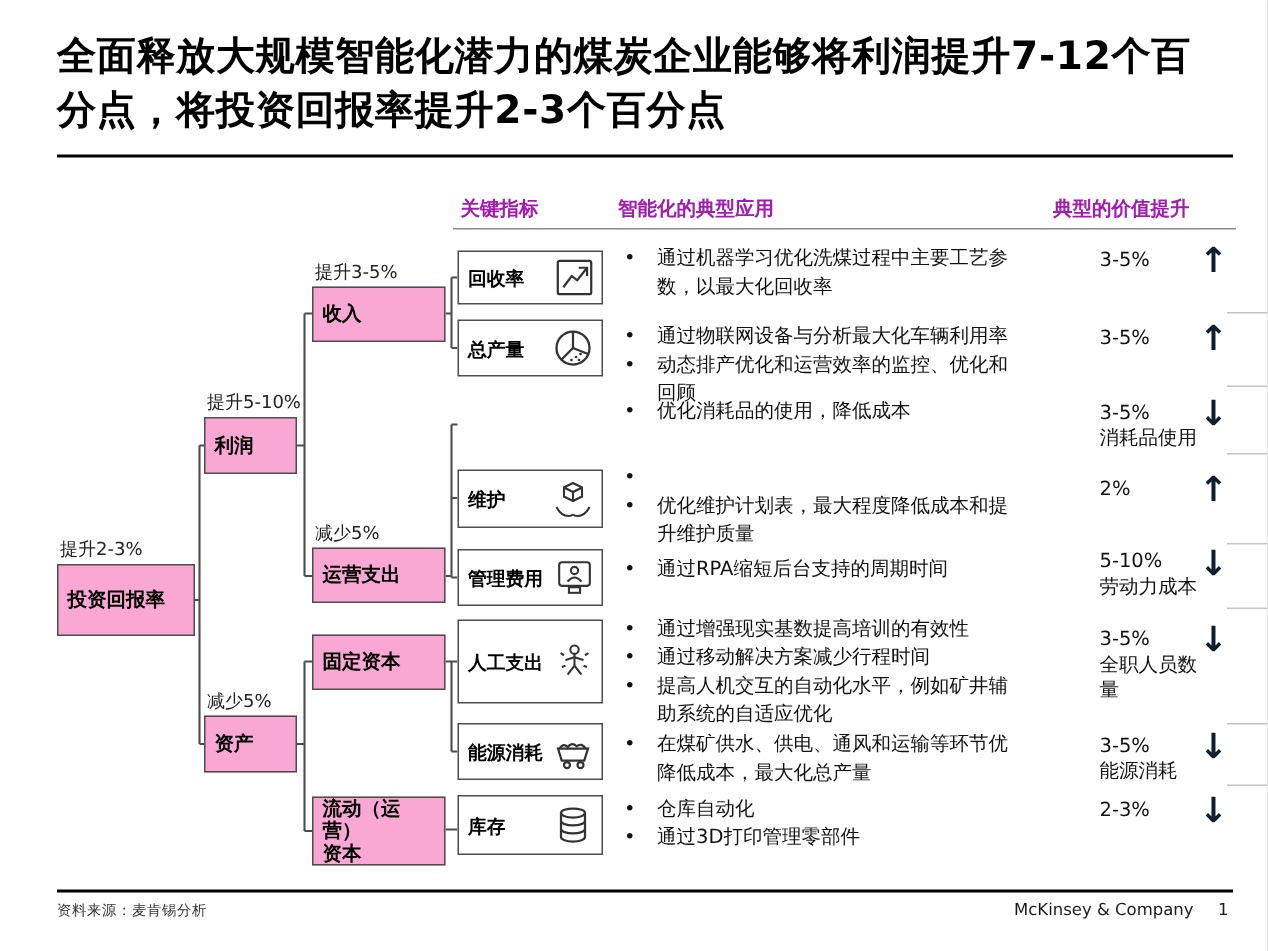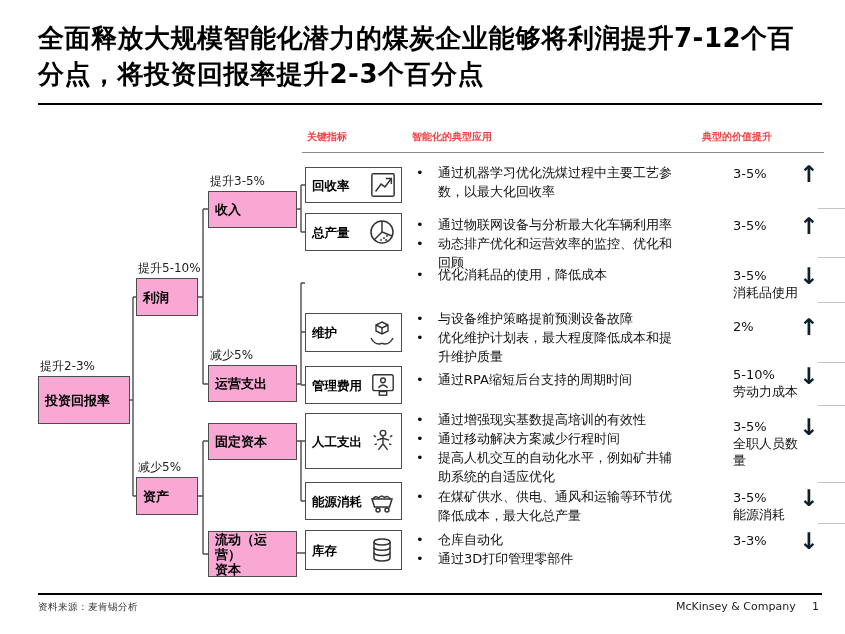--- a/index.html
+++ b/index.html
@@ -7,21 +7,21 @@
     position:relative;width:845px;height:634px;background:#ffffff;
     font-family:"DejaVu Sans","Liberation Sans",sans-serif;color:#111;
     overflow:hidden;margin:0 auto;box-shadow:0 0 4px rgba(0,0,0,.25);
   }
   .abs{position:absolute;}
   .page-title{
     left:38px;top:20px;width:770px;font-size:26px;font-weight:bold;
     line-height:36px;color:#000;letter-spacing:.5px;
   }
   .title-rule{left:38px;top:103px;width:784px;height:2px;background:#000;}
-  .col-header{font-size:10px;font-weight:bold;color:#ef4444;}
+  .col-header{font-size:13px;font-weight:bold;color:#a21caf;}
   .header-rule{left:302px;top:152px;width:522px;height:1px;background:#8a8a8a;}
 
   
   .node{
     border:1.4px solid #4d4d4d;background:#f9a8d4;display:flex;align-items:center;
     box-sizing:border-box;padding:2px 6px;
   }
   .node .lbl{font-size:13px;font-weight:bold;color:#000;white-space:pre-line;line-height:15px;}
   .chg{font-size:12px;color:#222;}
   .ind-box{
@@ -233,21 +233,20 @@
           <span class="txt">优化消耗品的使用，降低成本</span>
         </div>
       <div class="val"><span>3-5%</span><span class="note">消耗品使用</span></div>
       <div class="arrow">↓</div>
     </div>
     <div class="divider" style="top:302px;"></div>
 
     <div class="row" style="top:309px;">
       <div class="bullet">
           <span class="dot">•</span>
-          <span class="txt">与设备维护策略提前预测设备故障</span>
         </div>
       <div class="bullet">
           <span class="dot">•</span>
           <span class="txt">优化维护计划表，最大程度降低成本和提升维护质量</span>
         </div>
       <div class="val" style="top:9px;"><span>2%</span><span class="note"></span></div>
       <div class="arrow" style="top:5px;">↑</div>
     </div>
     <div class="divider" style="top:362px;"></div>
 
@@ -291,21 +290,21 @@
 
     <div class="row" style="top:530px;">
       <div class="bullet">
           <span class="dot">•</span>
           <span class="txt">仓库自动化</span>
         </div>
       <div class="bullet">
           <span class="dot">•</span>
           <span class="txt">通过3D打印管理零部件</span>
         </div>
-      <div class="val"><span>3-3%</span><span class="note"></span></div>
+      <div class="val"><span>2-3%</span><span class="note"></span></div>
       <div class="arrow">↓</div>
     </div>
 
   </div>
 
   <div class="abs footer-rule"></div>
   <div class="abs src">资料来源：麦肯锡分析</div>
   <div class="abs brand">McKinsey &amp; Company</div>
   <div class="abs pageno">1</div>
 

